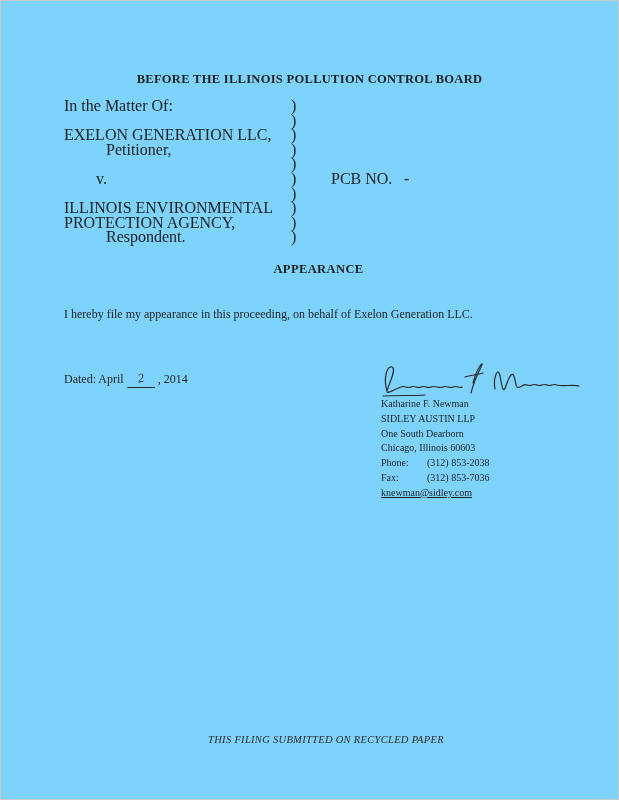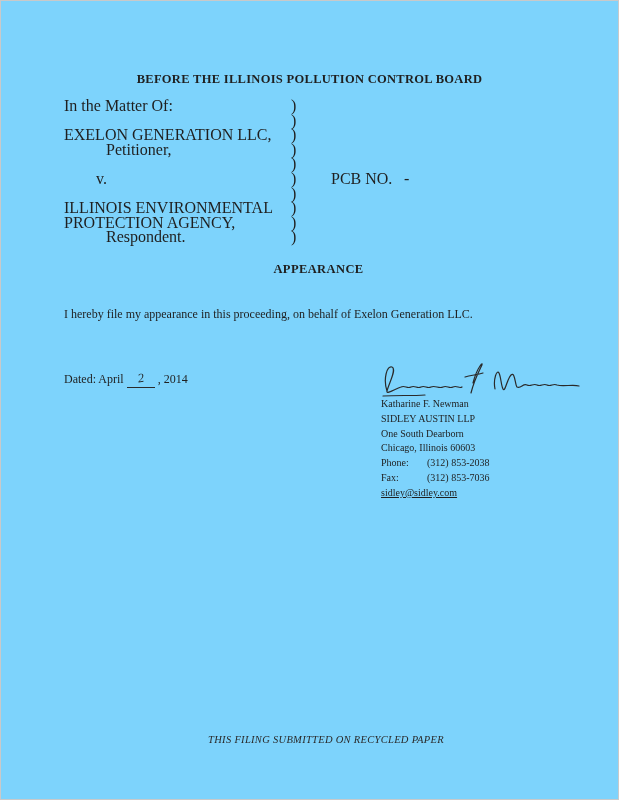--- a/index.html
+++ b/index.html
@@ -148,18 +148,18 @@
     <div class="addr-line">Katharine F. Newman</div>
     <div class="addr-line">SIDLEY AUSTIN LLP</div>
     <div class="addr-line">One South Dearborn</div>
     <div class="addr-line">Chicago, Illinois 60603</div>
     <div class="addr-line">
       <span class="contact-label">Phone:</span><span>(312) 853-2038</span>
     </div>
     <div class="addr-line">
       <span class="contact-label">Fax:</span><span>(312) 853-7036</span>
     </div>
-    <div class="addr-line email">sidley@sidley.com</div>
+    <div class="addr-line email">knewman@sidley.com</div>
   </div>
 
   <div class="footer-note">THIS FILING SUBMITTED ON RECYCLED PAPER</div>
 
 </div>
 
 </body></html>

